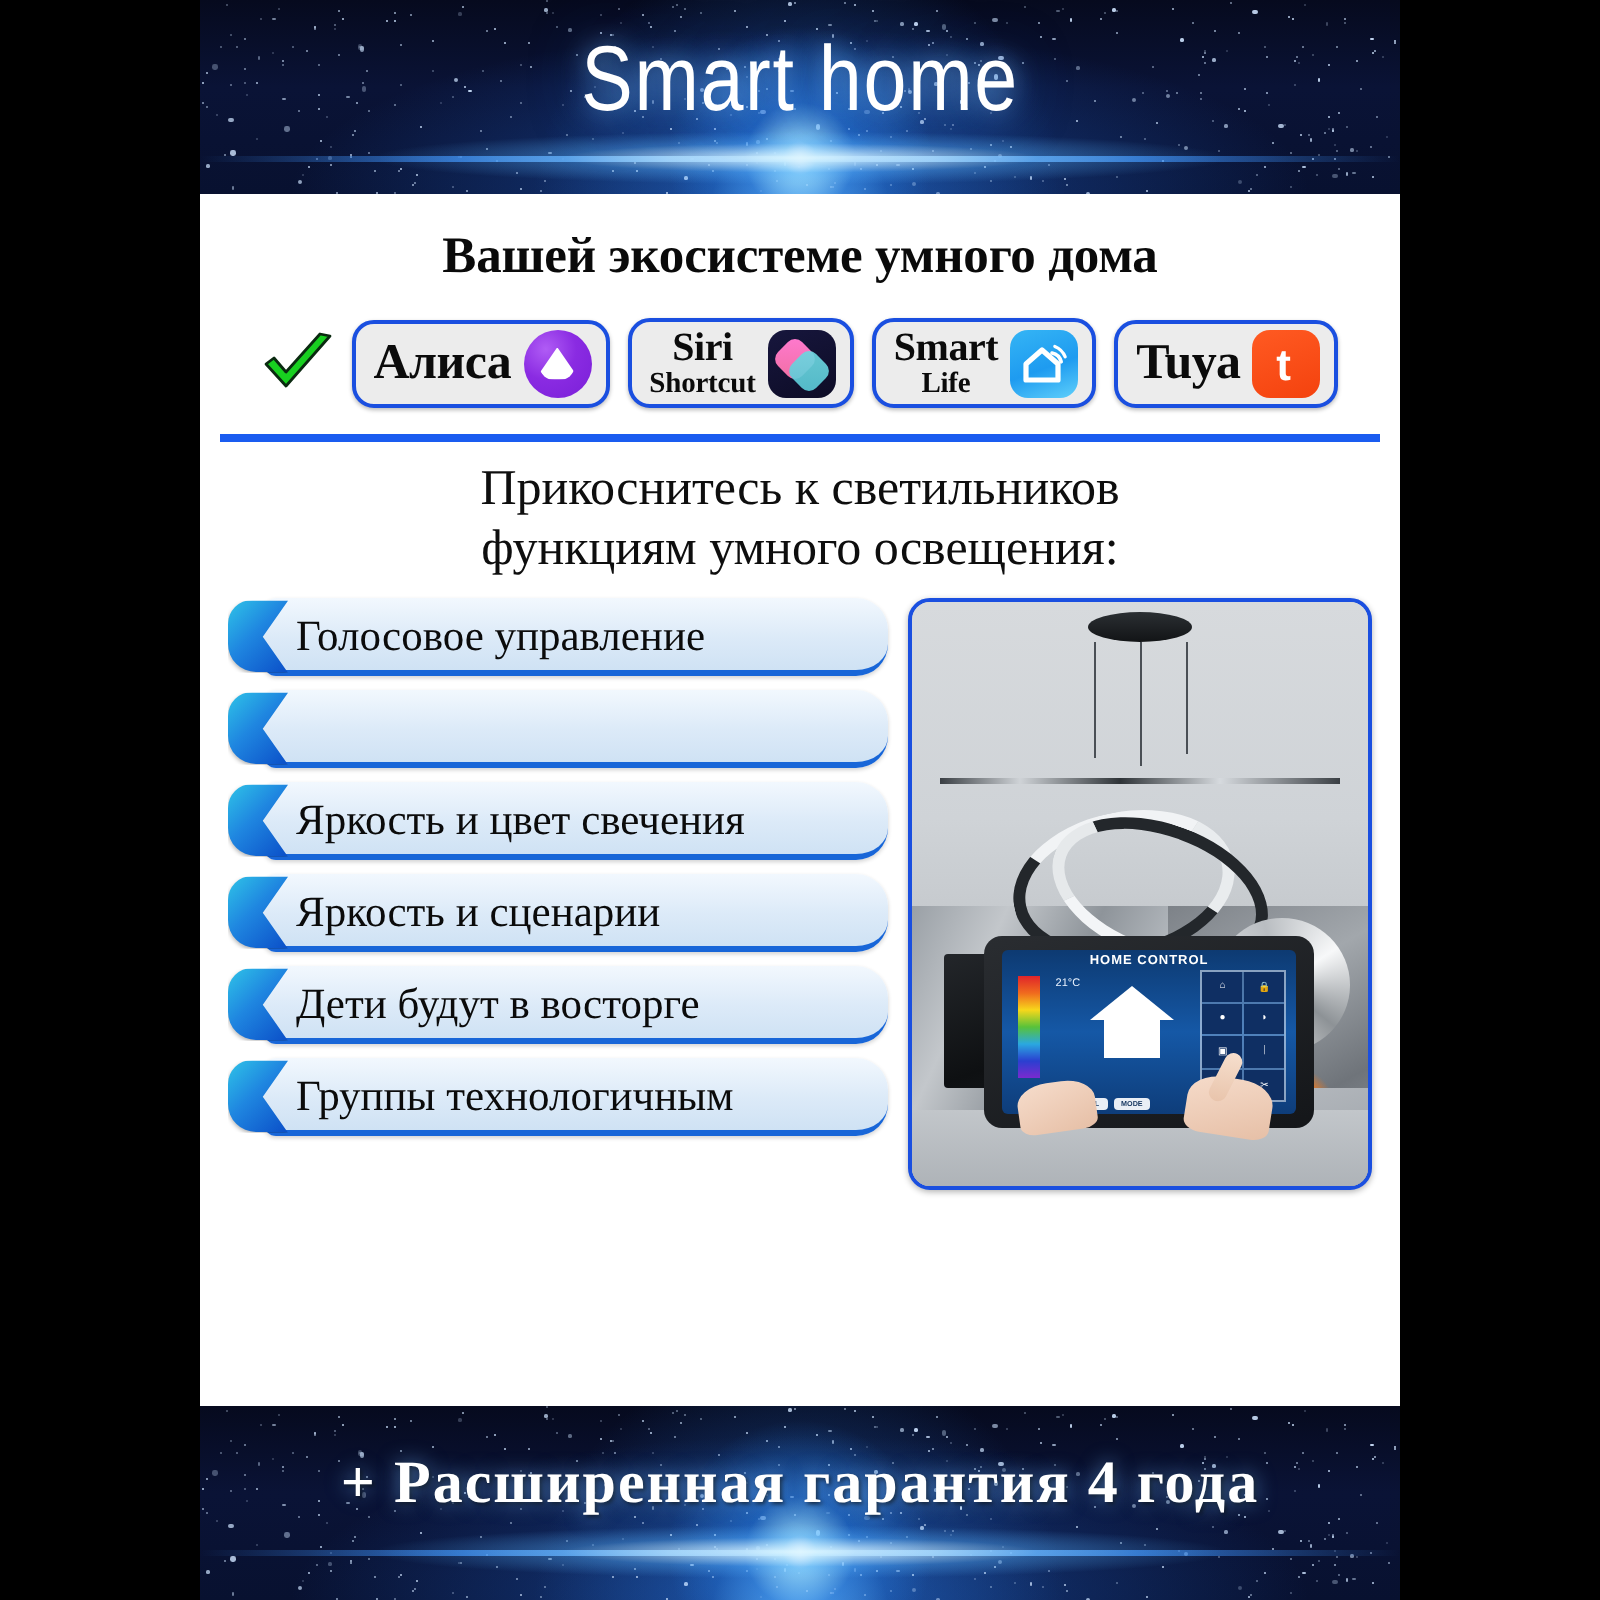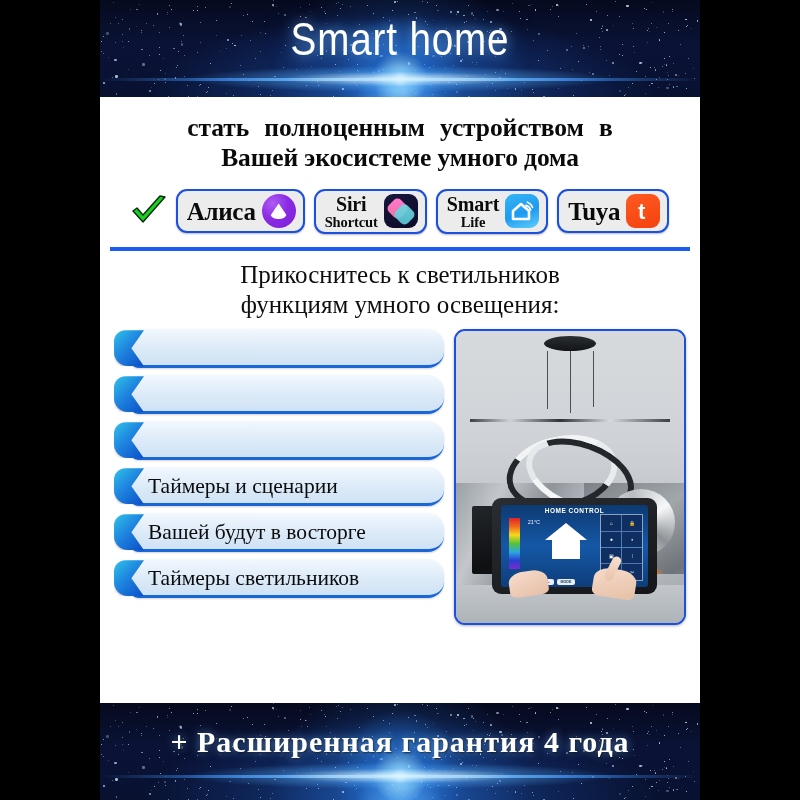--- a/index.html
+++ b/index.html
@@ -577,21 +577,20 @@
     <div class="flare" style="top:78px"></div>
     <div class="flare-core" style="top:79px"></div>
     <div class="flare-ray" style="width:420px;height:26px;top:79px"></div>
     <div class="banner-title">Smart home</div>
   </div>
 
   <div class="panel">
 
     <div class="head-block">
       <h1 class="headline">
-        <span class="l2">стать полноценным устройством в</span>
         <span>Вашей экосистеме умного дома</span>
       </h1>
     </div>
 
     <div class="badges">
 
       <div class="check">
         <svg width="36" height="32" viewBox="0 0 36 32">
           <path d="M2 16 L12 27 L34 2 L29 1 L12 20 L6 13 Z" fill="#18d020" stroke="#0a2a10" stroke-width="1.4" stroke-linejoin="round"></path>
         </svg>
@@ -648,43 +647,45 @@
       <span>Прикоснитесь к светильников</span><br>
       <span>функциям умного освещения:</span>
     </div>
 
     <div class="content">
 
       <div class="features">
         <div class="feature">
           <div class="feat-body"></div>
             <div class="feat-tail"></div>
+          <div class="feat-text">Голосовое управление</div>
         </div>
         <div class="feature">
           <div class="feat-body"></div>
             <div class="feat-tail"></div>
         </div>
         <div class="feature">
           <div class="feat-body"></div>
             <div class="feat-tail"></div>
+          <div class="feat-text">Яркость и цвет свечения</div>
         </div>
         <div class="feature">
           <div class="feat-body"></div>
             <div class="feat-tail"></div>
-          <div class="feat-text">Таймеры и сценарии</div>
+          <div class="feat-text">Яркость и сценарии</div>
         </div>
         <div class="feature">
           <div class="feat-body"></div>
             <div class="feat-tail"></div>
-          <div class="feat-text">Вашей будут в восторге</div>
+          <div class="feat-text">Дети будут в восторге</div>
         </div>
         <div class="feature">
           <div class="feat-body"></div>
             <div class="feat-tail"></div>
-          <div class="feat-text">Таймеры светильников</div>
+          <div class="feat-text">Группы технологичным</div>
         </div>
       </div>
 
       <div class="photo">
         <div class="ph-ceil"></div>
         <div class="ph-wallL"></div>
         <div class="ph-wallR"></div>
         <div class="ph-strip"></div>
         <div class="ph-canopy"></div>
         <div class="ph-rod1" style="left:40%;top:20px;height:58px;"></div>

